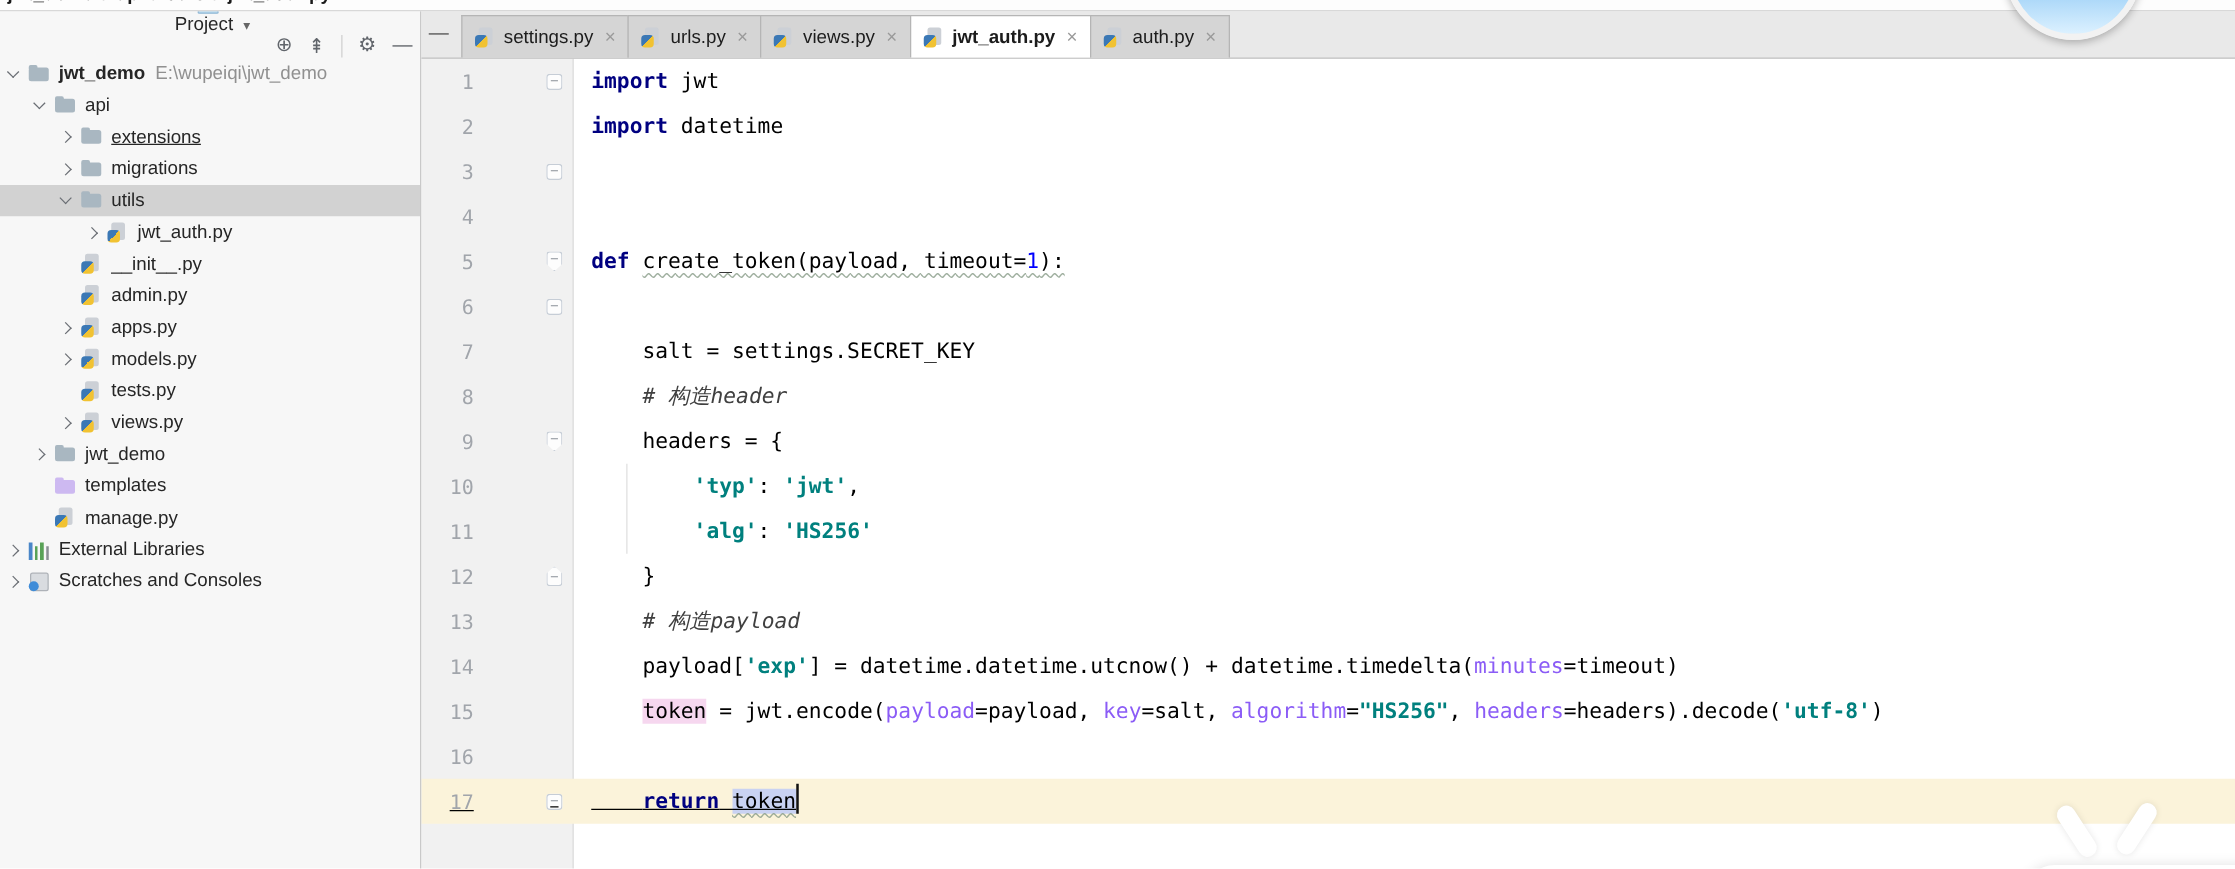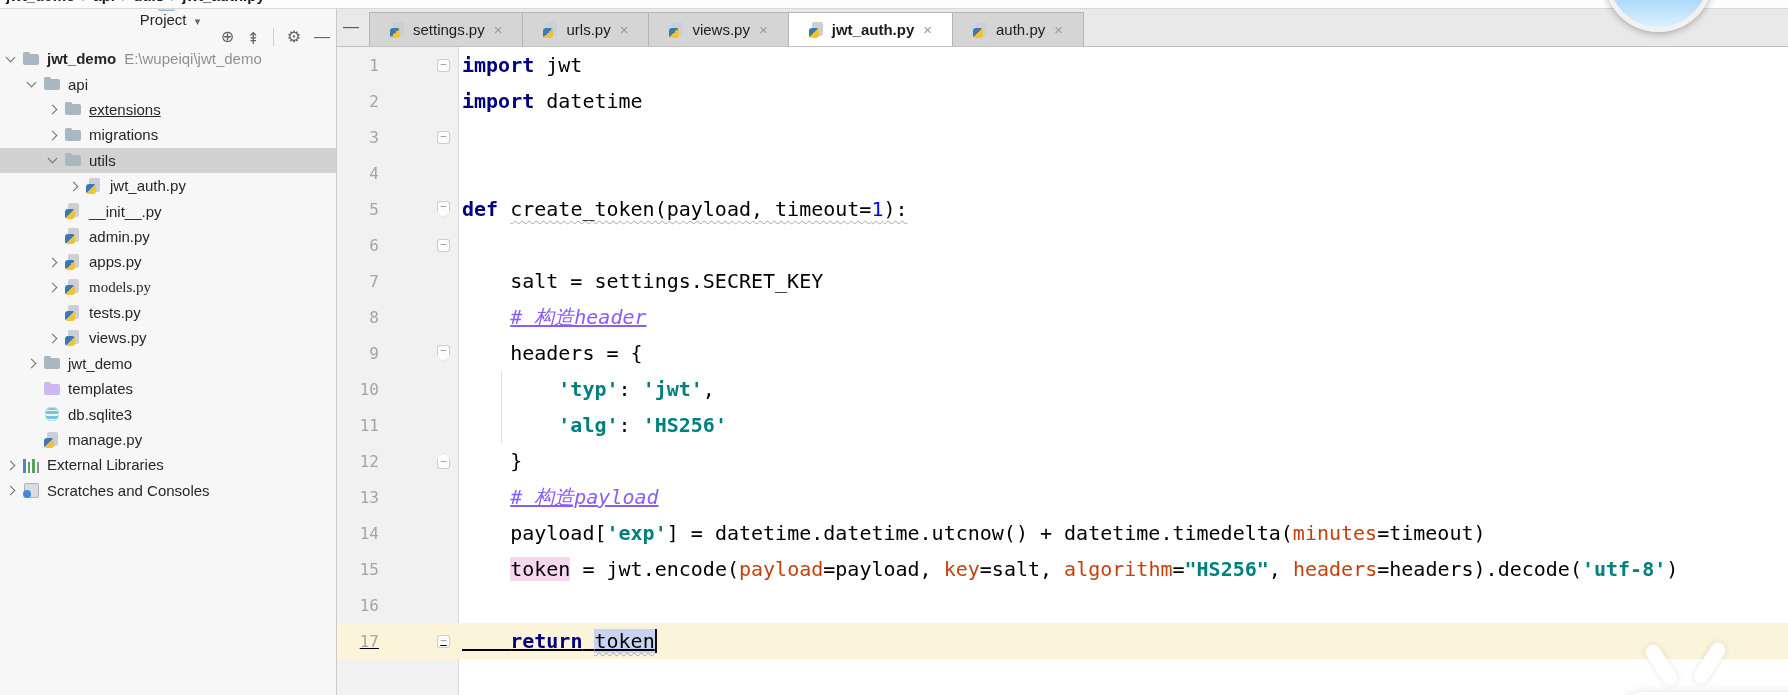--- a/index.html
+++ b/index.html
@@ -45,43 +45,43 @@
   .i-libs b{display:block;width:2.6px;}
   .i-scratch::before{content:"";position:absolute;left:1px;top:1px;width:13px;height:13px;background:#d9dce0;border:1px solid #aeb2b8;border-radius:2px;}
   .i-scratch::after{content:"";position:absolute;left:0px;bottom:0px;width:8px;height:8px;border-radius:50%;background:#3f8cd8;}
   .tlabel.bold{font-weight:bold;}
   .tsuffix{color:#909090;margin-left:8px;}
 
   
   #tabbar{position:absolute;left:337px;right:0;top:8px;height:38px;background:#e9e9e9;
           border-bottom:1px solid #c2c2c2;display:flex;align-items:flex-end;z-index:1;}
   #tab-min{color:#555;font-size:16px;margin:0 10px 10px 6px;}
-  .tab{height:33px;display:flex;align-items:center;padding:0 20px;font-size:15px;color:#1c1c1c;
+  .tab{height:33px;display:flex;align-items:center;padding:0 10px;font-size:15px;color:#1c1c1c;
        background:#d5d5d5;border:1px solid #b5b5b5;border-bottom:none;margin-right:-1px;}
   .tab.active{background:#fff;font-weight:bold;}
   .tab .ticon{margin-right:5px;}
   .tab .close{margin-left:9px;color:#9a9a9a;font-size:15px;font-weight:normal;}
 
   
   #gutterbg{position:absolute;left:337px;top:46px;width:121px;bottom:0;background:#f1f1f1;border-right:1px solid #dcdcdc;}
   #code{position:absolute;left:337px;top:47px;right:0;font-family:"DejaVu Sans Mono","Liberation Mono",monospace;}
   .crow{height:36px;display:flex;align-items:center;position:relative;}
   .crow.current{background:#fbf3da;text-decoration:underline;}
   .gcell{width:122px;flex:0 0 122px;display:flex;align-items:center;height:100%;}
   .lnum{width:42px;text-align:right;color:#a1a5ab;font-size:16px;}
   .fold{margin-left:auto;margin-right:9px;width:13px;height:13px;background:#fdfdfd;border-radius:3px;
         box-shadow:inset 0 0 0 1px #c6cdd6;color:#9aa0a6;font-size:11px;line-height:12px;text-align:center;}
   .fold.down{height:16px;clip-path:polygon(0 0,100% 0,100% 62%,50% 100%,0 62%);}
   .fold.up{height:16px;clip-path:polygon(0 38%,50% 0,100% 38%,100% 100%,0 100%);line-height:17px;}
-  .ctext{margin:1px;padding-left:2px;font-size:20px;line-height:36px;white-space:pre;color:#000;}
+  .ctext{margin:12px;padding-left:2px;font-size:17px;line-height:36px;white-space:pre;color:#000;}
   .tk-k{color:#000080;font-weight:bold;}
   .tk-s{color:#00807e;font-weight:600;}
-  .tk-c{color:#8b5cf6;font-style:italic;text-decoration:underline;}
+  .tk-c{color:#404040;font-style:italic;}
   .tk-n{color:#0000ff;}
-  .tk-a{color:#c2410c;}
+  .tk-a{color:#8b5cf6;}
   .w{text-decoration:underline wavy rgba(135,155,135,.8);text-decoration-thickness:1px;text-underline-offset:4px;}
   .hp{background:#f6d7ef;}
   .hs{background:#c9d2f2;}
   .caret{display:inline-block;width:2px;height:24px;background:#111;vertical-align:-5px;}
   #guide{position:absolute;left:501px;top:371px;width:1px;height:72px;background:#e0e0e0;}
 
   
   #avatar{position:absolute;left:1604px;top:-77px;width:99px;height:99px;border-radius:50%;
           border:5px solid #f2f2f2;box-shadow:0 2px 7px rgba(0,0,0,.28);z-index:9;
           background:linear-gradient(180deg,#3f9bed 0%,#57aaf0 42%,#a6d5f8 68%,#dcf1ff 100%);}
@@ -170,21 +170,21 @@
           <span class="ticon i-py"></span>
           <span class="tlabel">admin.py</span>
         </div>
         <div class="trow" style="padding-left: 48px;">
           <span class="chev closed">
             <i></i>
           </span>
           <span class="ticon i-py"></span>
           <span class="tlabel">apps.py</span>
         </div>
-        <div class="trow" style="padding-left: 48px; font-family: Liberation Serif, serif;">
+        <div class="trow" style="padding-left: 48px;">
           <span class="chev closed">
             <i></i>
           </span>
           <span class="ticon i-py"></span>
           <span class="tlabel">models.py</span>
         </div>
         <div class="trow" style="padding-left: 48px;">
           <span class="chev none"></span>
           <span class="ticon i-py"></span>
           <span class="tlabel">tests.py</span>
@@ -200,25 +200,20 @@
           <span class="chev closed">
             <i></i>
           </span>
           <span class="ticon i-folder"></span>
           <span class="tlabel">jwt_demo</span>
         </div>
         <div class="trow" style="padding-left: 27px;">
           <span class="chev none"></span>
           <span class="ticon i-folder tpl"></span>
           <span class="tlabel">templates</span>
-        </div>
-        <div class="trow" style="padding-left: 27px;">
-          <span class="chev none"></span>
-          <span class="ticon i-db"></span>
-          <span class="tlabel">db.sqlite3</span>
         </div>
         <div class="trow" style="padding-left: 27px;">
           <span class="chev none"></span>
           <span class="ticon i-py"></span>
           <span class="tlabel">manage.py</span>
         </div>
         <div class="trow" style="padding-left: 6px;">
           <span class="chev closed">
             <i></i>
           </span>

